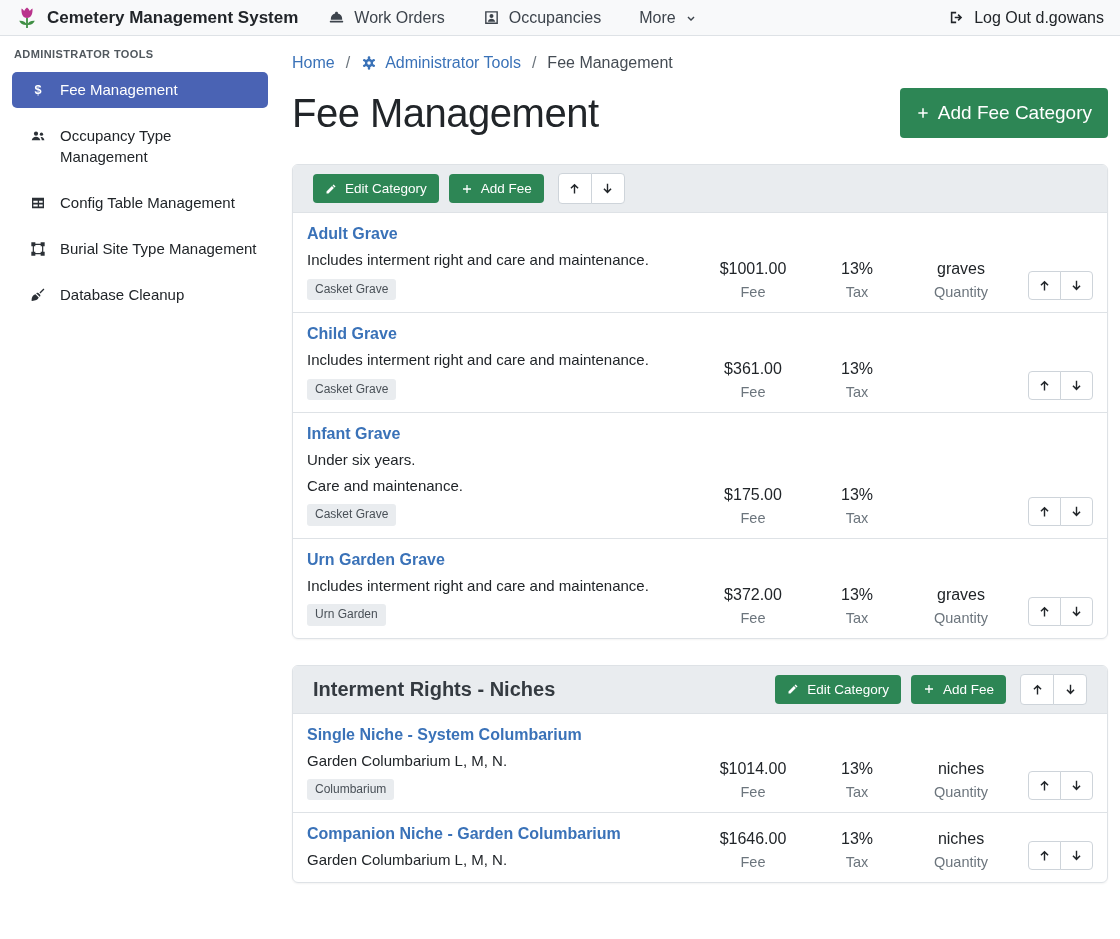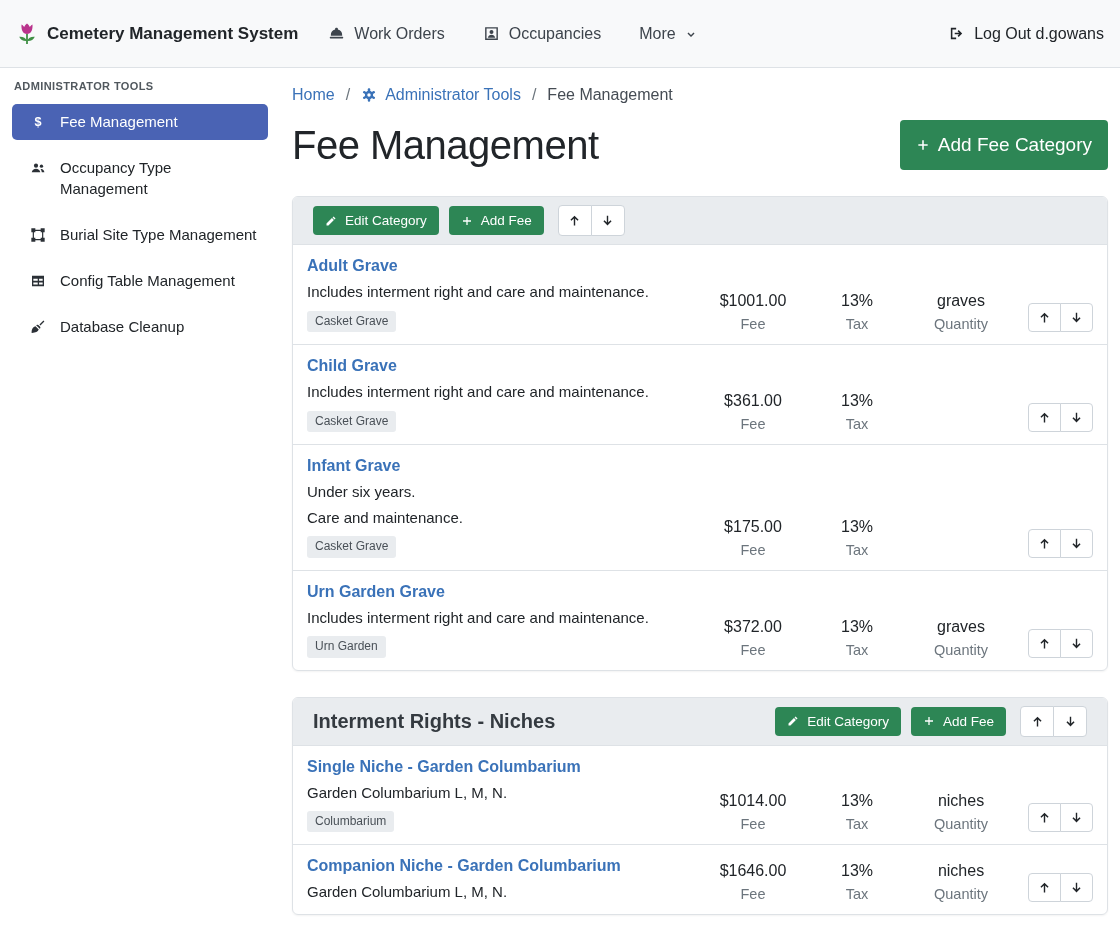--- a/index.html
+++ b/index.html
@@ -7,21 +7,21 @@
   body {
     font-family:"Liberation Sans","DejaVu Sans",sans-serif;
     color:var(--text-dark,#212529);
     background:#fff;
   }
   .icon { display:inline-flex; align-items:center; justify-content:center; line-height:1; }
   .icon svg { display:block; }
 
   
   .navbar {
-    height:68px; background:var(--navbar-bg,#f8f9fa);
+    height:36px; background:var(--navbar-bg,#f8f9fa);
     border-bottom:1px solid var(--border,#dee2e6);
     display:flex; align-items:center; padding:0 16px;
   }
   .brand { display:flex; align-items:center; gap:9px; font-weight:bold; font-size:17px; color:#212529; cursor:pointer; }
   .nav-links { display:flex; align-items:center; gap:38px; margin-left:30px; }
   .nav-link { display:flex; align-items:center; gap:9px; font-size:16px; color:#3d444c; cursor:pointer; text-decoration:none; }
   .nav-link .icon { font-size:17px; }
   .nav-link .icon-sm { font-size:12px; margin-top:2px; }
   .nav-right { margin-left:auto; }
   .logout { display:flex; align-items:center; gap:9px; font-size:16px; color:#212529; cursor:pointer; text-decoration:none; }
@@ -169,33 +169,33 @@
               <path d="M2.6 18.4c.6-3.3 3.2-5.2 6.4-5.2s5.8 1.9 6.4 5.2z"></path>
               <circle cx="17.2" cy="9.3" r="2.5"></circle>
               <path d="M16.9 13.5c2.6.3 4.3 2 4.7 4.9h-3.9c-.2-2-.8-3.6-1.9-4.7z"></path>
             </svg>
           </span>
           <span>Occupancy Type Management</span>
         </a>
         <a class="side-item">
           <span class="icon">
             <svg width="1em" height="1em" viewBox="0 0 24 24">
-              <path fill="none" stroke="currentColor" stroke-width="1.8" d="M5 5h14v14H5z"></path>
-              <path fill="currentColor" d="M2 2h6v6H2zM16 2h6v6h-6zM2 16h6v6H2zM16 16h6v6h-6z"></path>
-            </svg>
-          </span>
-          <span>Burial Site Type Management</span>
+              <path fill="currentColor" fill-rule="evenodd" d="M3 4h18v16H3V4zm2 4.8v2.8h6.6V8.8H5zm8.6 0v2.8H19V8.8h-5.4zM5 14.4v2.8h6.6v-2.8H5zm8.6 0v2.8H19v-2.8h-5.4z"></path>
+            </svg>
+          </span>
+          <span>Config Table Management</span>
         </a>
         <a class="side-item">
           <span class="icon">
             <svg width="1em" height="1em" viewBox="0 0 24 24">
-              <path fill="currentColor" fill-rule="evenodd" d="M3 4h18v16H3V4zm2 4.8v2.8h6.6V8.8H5zm8.6 0v2.8H19V8.8h-5.4zM5 14.4v2.8h6.6v-2.8H5zm8.6 0v2.8H19v-2.8h-5.4z"></path>
-            </svg>
-          </span>
-          <span>Config Table Management</span>
+              <path fill="none" stroke="currentColor" stroke-width="1.8" d="M5 5h14v14H5z"></path>
+              <path fill="currentColor" d="M2 2h6v6H2zM16 2h6v6h-6zM2 16h6v6H2zM16 16h6v6h-6z"></path>
+            </svg>
+          </span>
+          <span>Burial Site Type Management</span>
         </a>
         <a class="side-item">
           <span class="icon">
             <svg width="1em" height="1em" viewBox="0 0 24 24" fill="currentColor">
               <path d="M20.2 2.4l1.4 1.4-6 6-1.4-1.4zM13 9.2l1.9 1.9c.8.8.9 2.1.2 3l-.5.7-5.4-5.4.7-.5c.9-.7 2.2-.6 3.1.3zM8.2 10.9l4.9 4.9c-1.2 3.1-4.7 4.9-10.1 5.1-.4 0-.7-.3-.7-.7.2-5.4 2.1-8.2 5.9-9.3z"></path>
             </svg>
           </span>
           <span>Database Cleanup</span>
         </a>
       </nav>
@@ -425,21 +425,21 @@
                 <span class="icon">
                   <svg width="1em" height="1em" viewBox="0 0 24 24">
                     <path fill="currentColor" d="M12 21l-7.5-7.5 1.9-1.9 4.3 4.3V3h2.6v12.9l4.3-4.3 1.9 1.9z"></path>
                   </svg>
                 </span>
               </button>
             </div>
           </div>
           <div class="card-body">
             <div class="fee-row">
-              <div class="fee-left"><a class="fee-name">Single Niche - Garden Columbarium</a><div class="fee-desc">Garden Columbarium L, M, N.</div><span class="fee-tag">Columbarium</span></div>
+              <div class="fee-left"><a class="fee-name">Single Niche - System Columbarium</a><div class="fee-desc">Garden Columbarium L, M, N.</div><span class="fee-tag">Columbarium</span></div>
               <div class="fee-col">
                 <div class="fee-val">$1014.00</div>
                 <div class="fee-col-label">Fee</div>
               </div>
               <div class="fee-col">
                 <div class="fee-val">13%</div>
                 <div class="fee-col-label">Tax</div>
               </div>
               <div class="fee-col">
                 <div class="fee-val">niches</div>

